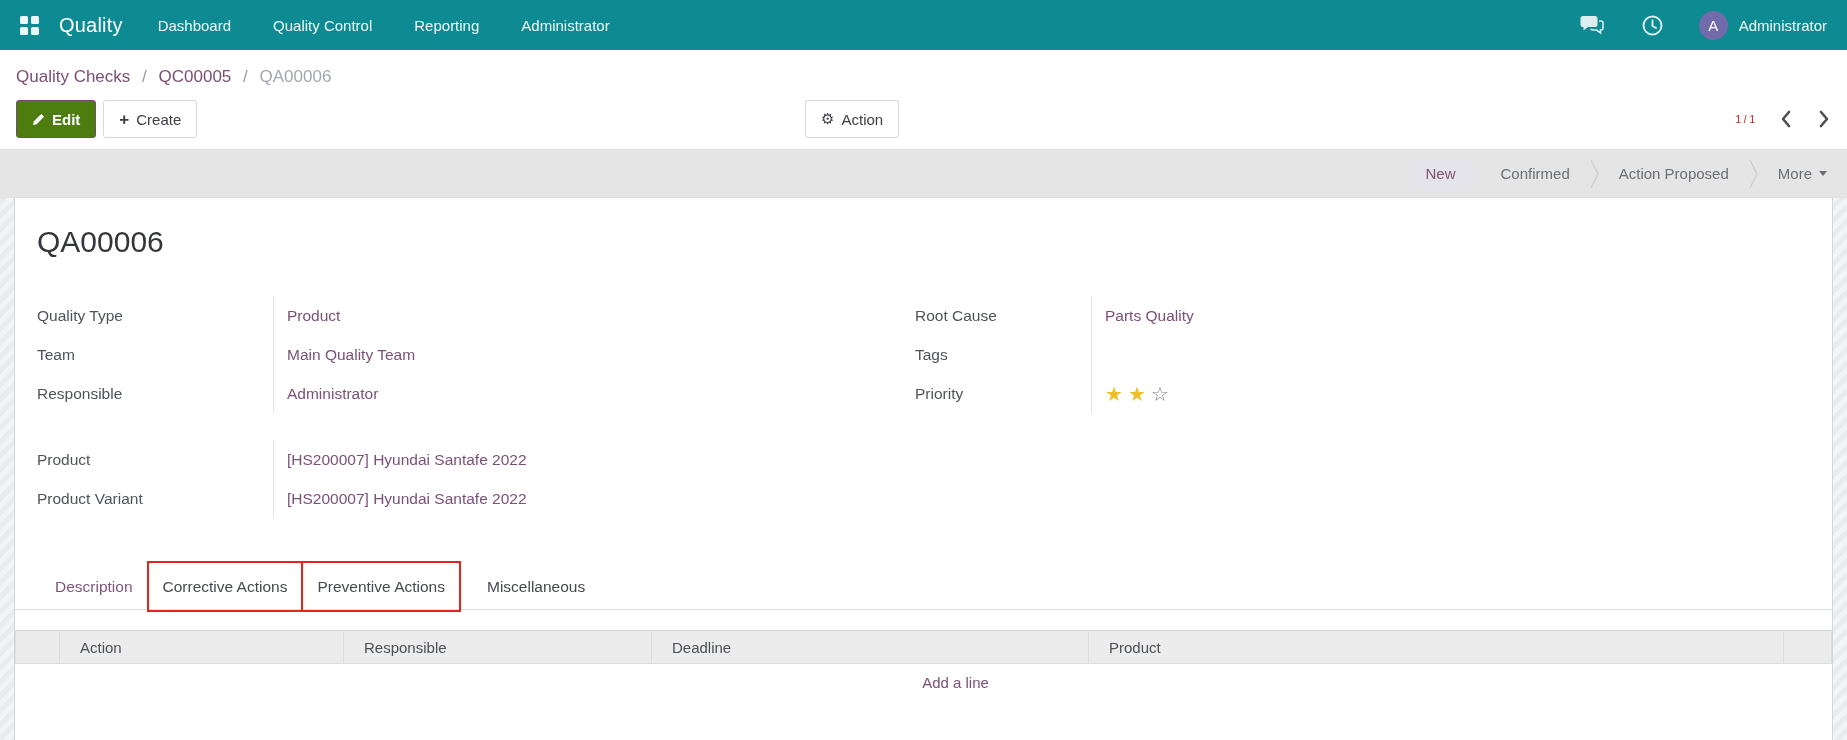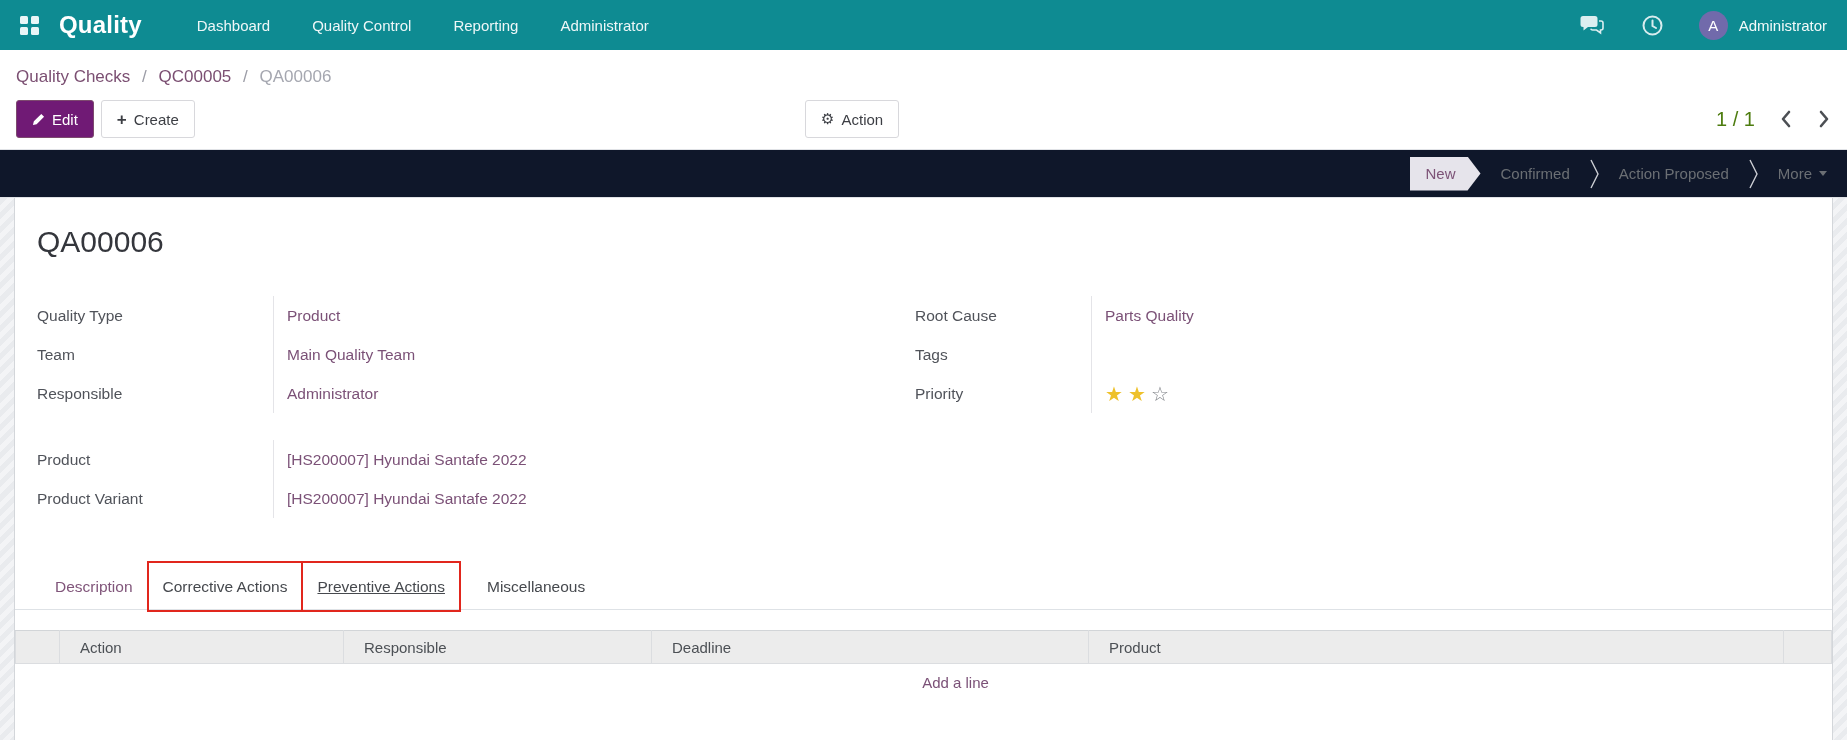--- a/index.html
+++ b/index.html
@@ -10,50 +10,50 @@
     display:flex; flex-direction:column;
   }
 
   
   .topbar {
     height:50px; flex:0 0 50px; background:#0e8b92; color:#fff;
     display:flex; align-items:center; padding:0 20px;
   }
   .apps-grid { width:19px; height:19px; display:grid; grid-template-columns:8px 8px; grid-template-rows:8px 8px; gap:3px; cursor:pointer; }
   .apps-grid span { background:#eaf6f7; border-radius:1.5px; }
-  .brand { font-size:24px; font-weight:700; margin:0 0 0 20px; letter-spacing:.2px; cursor:pointer; }
-  .topnav { display:flex; margin-left:53px; gap:38px; }
+  .brand { font-size:20px; font-weight:400; margin:0 0 0 20px; letter-spacing:.2px; cursor:pointer; }
+  .topnav { display:flex; margin-left:33px; gap:38px; }
   .topnav .nav-item { font-size:15px; color:#eef7f8; cursor:pointer; padding:15px 2px; }
   .top-right { margin-left:auto; display:flex; align-items:center; }
   .icon-btn { cursor:pointer; display:flex; align-items:center; }
   .avatar { width:29px; height:29px; border-radius:50%; background:#716aab; color:#fff;
             display:flex; align-items:center; justify-content:center; font-size:15px; }
   .username { font-size:15px; margin-left:11px; color:#f2fafa; }
 
   
   .breadcrumb { padding:17px 0 0 16px; font-size:17px; }
   .breadcrumb a { color:#7b4f72; text-decoration:none; cursor:pointer; }
   .breadcrumb .sep { color:#9b9ca6; margin:0 7px; }
   .breadcrumb .current { color:#a5a7b0; }
 
   .btn-row { display:flex; align-items:center; padding:13px 16px 11px 16px; position:relative; }
   .btn { height:38px; display:inline-flex; align-items:center; gap:7px; padding:0 15px;
          font-size:15px; border-radius:3px; cursor:pointer; border:1px solid transparent; background:#fff; }
-  .btn-primary { background:#701a75; color:#fff; border-color:#7d4a6e; }
+  .btn-primary { background:#4d7c0f; color:#fff; border-color:#7d4a6e;font-weight:bold; }
   .btn-plain   { border-color:#d8d8dc; color:#3c3e44; }
   .btn .plus { font-weight:700; font-size:17px; line-height:1; }
   .btn .gear { font-family:"DejaVu Sans", sans-serif; font-size:15px; line-height:1; }
   .btn-action { position:absolute; left:805px; }
   .pager { margin-left:auto; display:flex; align-items:center; gap:24px; }
-  .pager-value { font-size:20px; color:#4d7c0f; cursor:pointer; }
+  .pager-value { font-size:10px; color:#b91c1c; cursor:pointer; }
   .pager-arrow { cursor:pointer; display:flex; align-items:center; }
 
   
   .statusbar {
-    height:49px; flex:0 0 49px; background:#0f172a;
+    height:49px; flex:0 0 49px; background:#e5e5e5;
     border-top:1px solid #e0e2e6; border-bottom:1px solid #e0e2e6;
     display:flex; align-items:center; justify-content:flex-end;
     padding-right:20px; gap:20px;
   }
   .status-step { font-size:15px; color:#6b6f74; cursor:pointer; display:flex; align-items:center; }
   .status-pill {
     background:#e6e4eb; color:#7d5377; font-weight:500;
     height:34px; padding:0 25px 0 16px;
     clip-path:polygon(0 0, calc(100% - 13px) 0, 100% 50%, calc(100% - 13px) 100%, 0 100%);
   }
@@ -84,21 +84,21 @@
   .stars { font-family:"DejaVu Sans", sans-serif; font-size:20px; letter-spacing:5px; cursor:pointer; line-height:1; }
   .star-on  { color:#eec12b; }
   .star-off { color:#83868b; }
 
   
   .notebook { margin-top:47px; padding-left:26px; border-bottom:1px solid #dee2e6;
               display:flex; align-items:flex-end; height:45px; }
   .tab { font-size:15.5px; padding:0 14px; line-height:43px; height:44px; cursor:pointer; color:#46494e; white-space:nowrap; }
   .tab-link { color:#80557a; }
   .tab-boxed { border:2px solid #e1261d; height:51px; line-height:47px; margin-bottom:-3px; position:relative; z-index:2; background:transparent; }
-  .tab-boxed + .tab-boxed { margin-left:-2px;text-decoration:underline; }
+  .tab-boxed + .tab-boxed { margin-left:-2px; }
 
   
   table.olist { width:100%; border-collapse:collapse; table-layout:fixed; margin-top:20px; font-size:15px; }
   .olist th {
     background:#ececec; height:33px; text-align:left; font-weight:500; color:#4c5055;
     padding:0 0 0 20px; border:1px solid #dbdde0; border-top-color:#d2d5d8;
   }
   .olist th.col-handle { padding:0; }
   .olist td { height:37px; padding:0 0 0 20px; border-bottom:1px solid #e2e4e7; color:#303338; background:#fff; }
   .olist td.col-handle { padding:0; }

